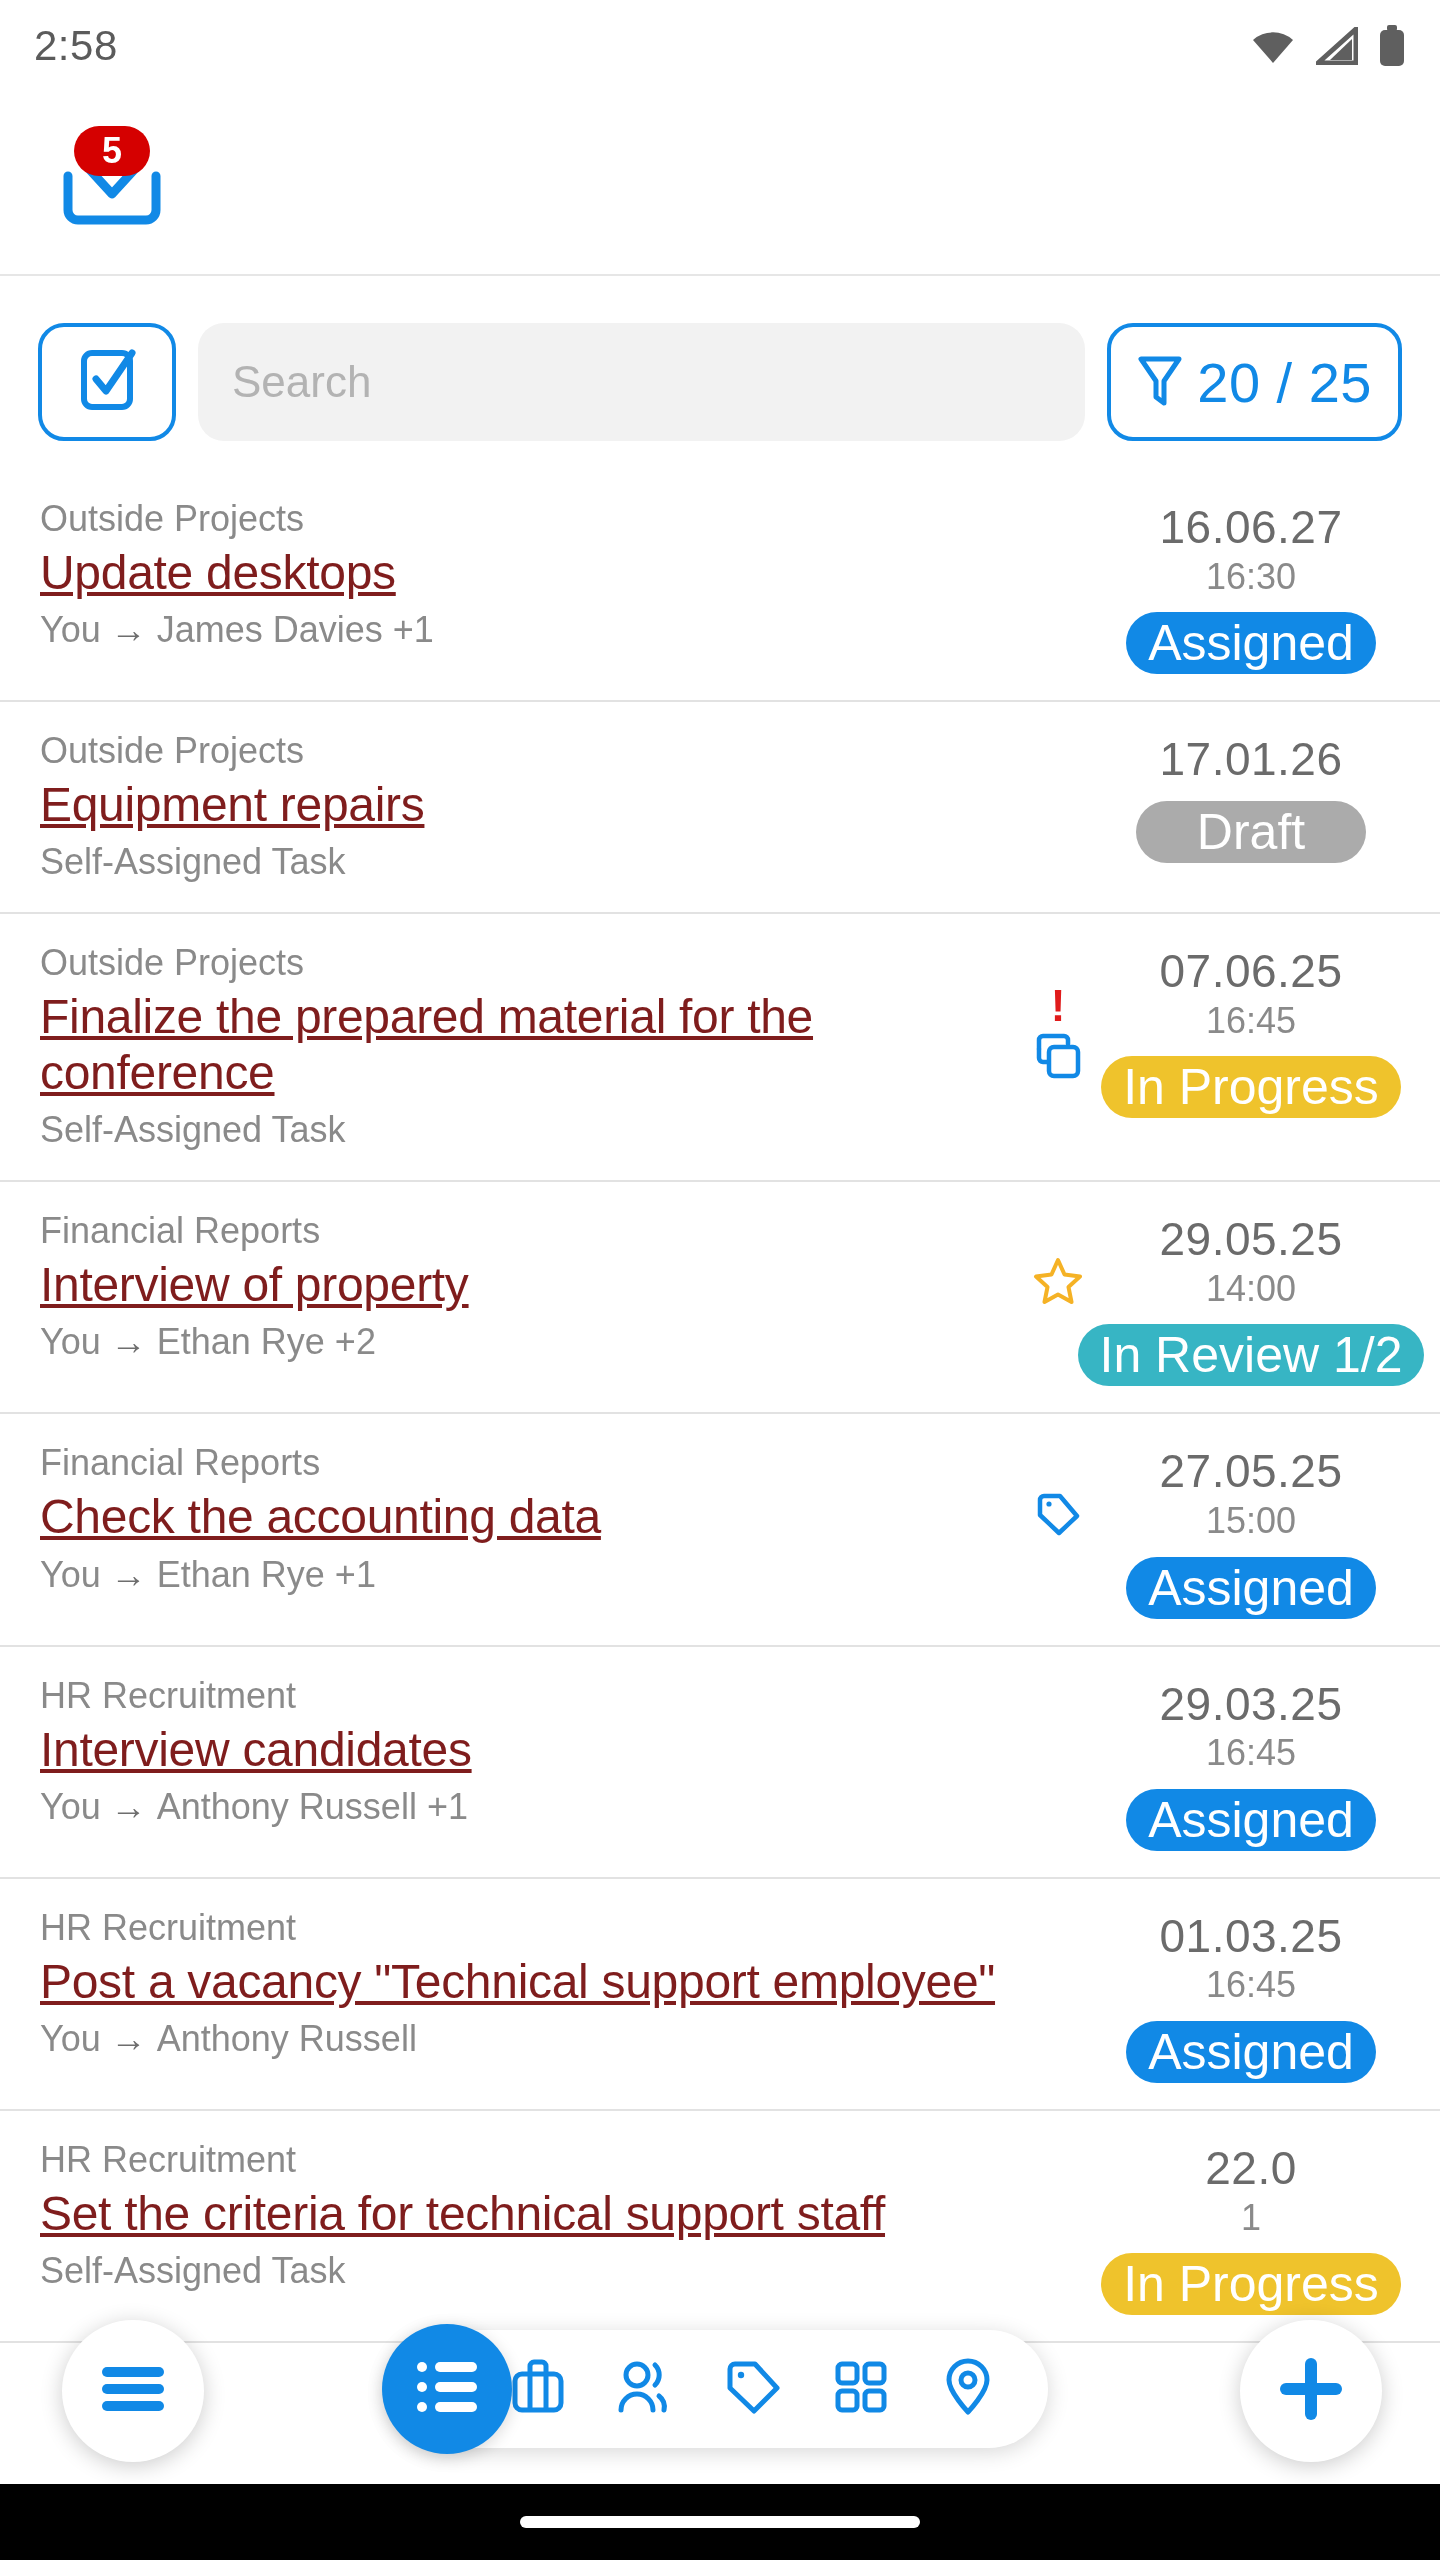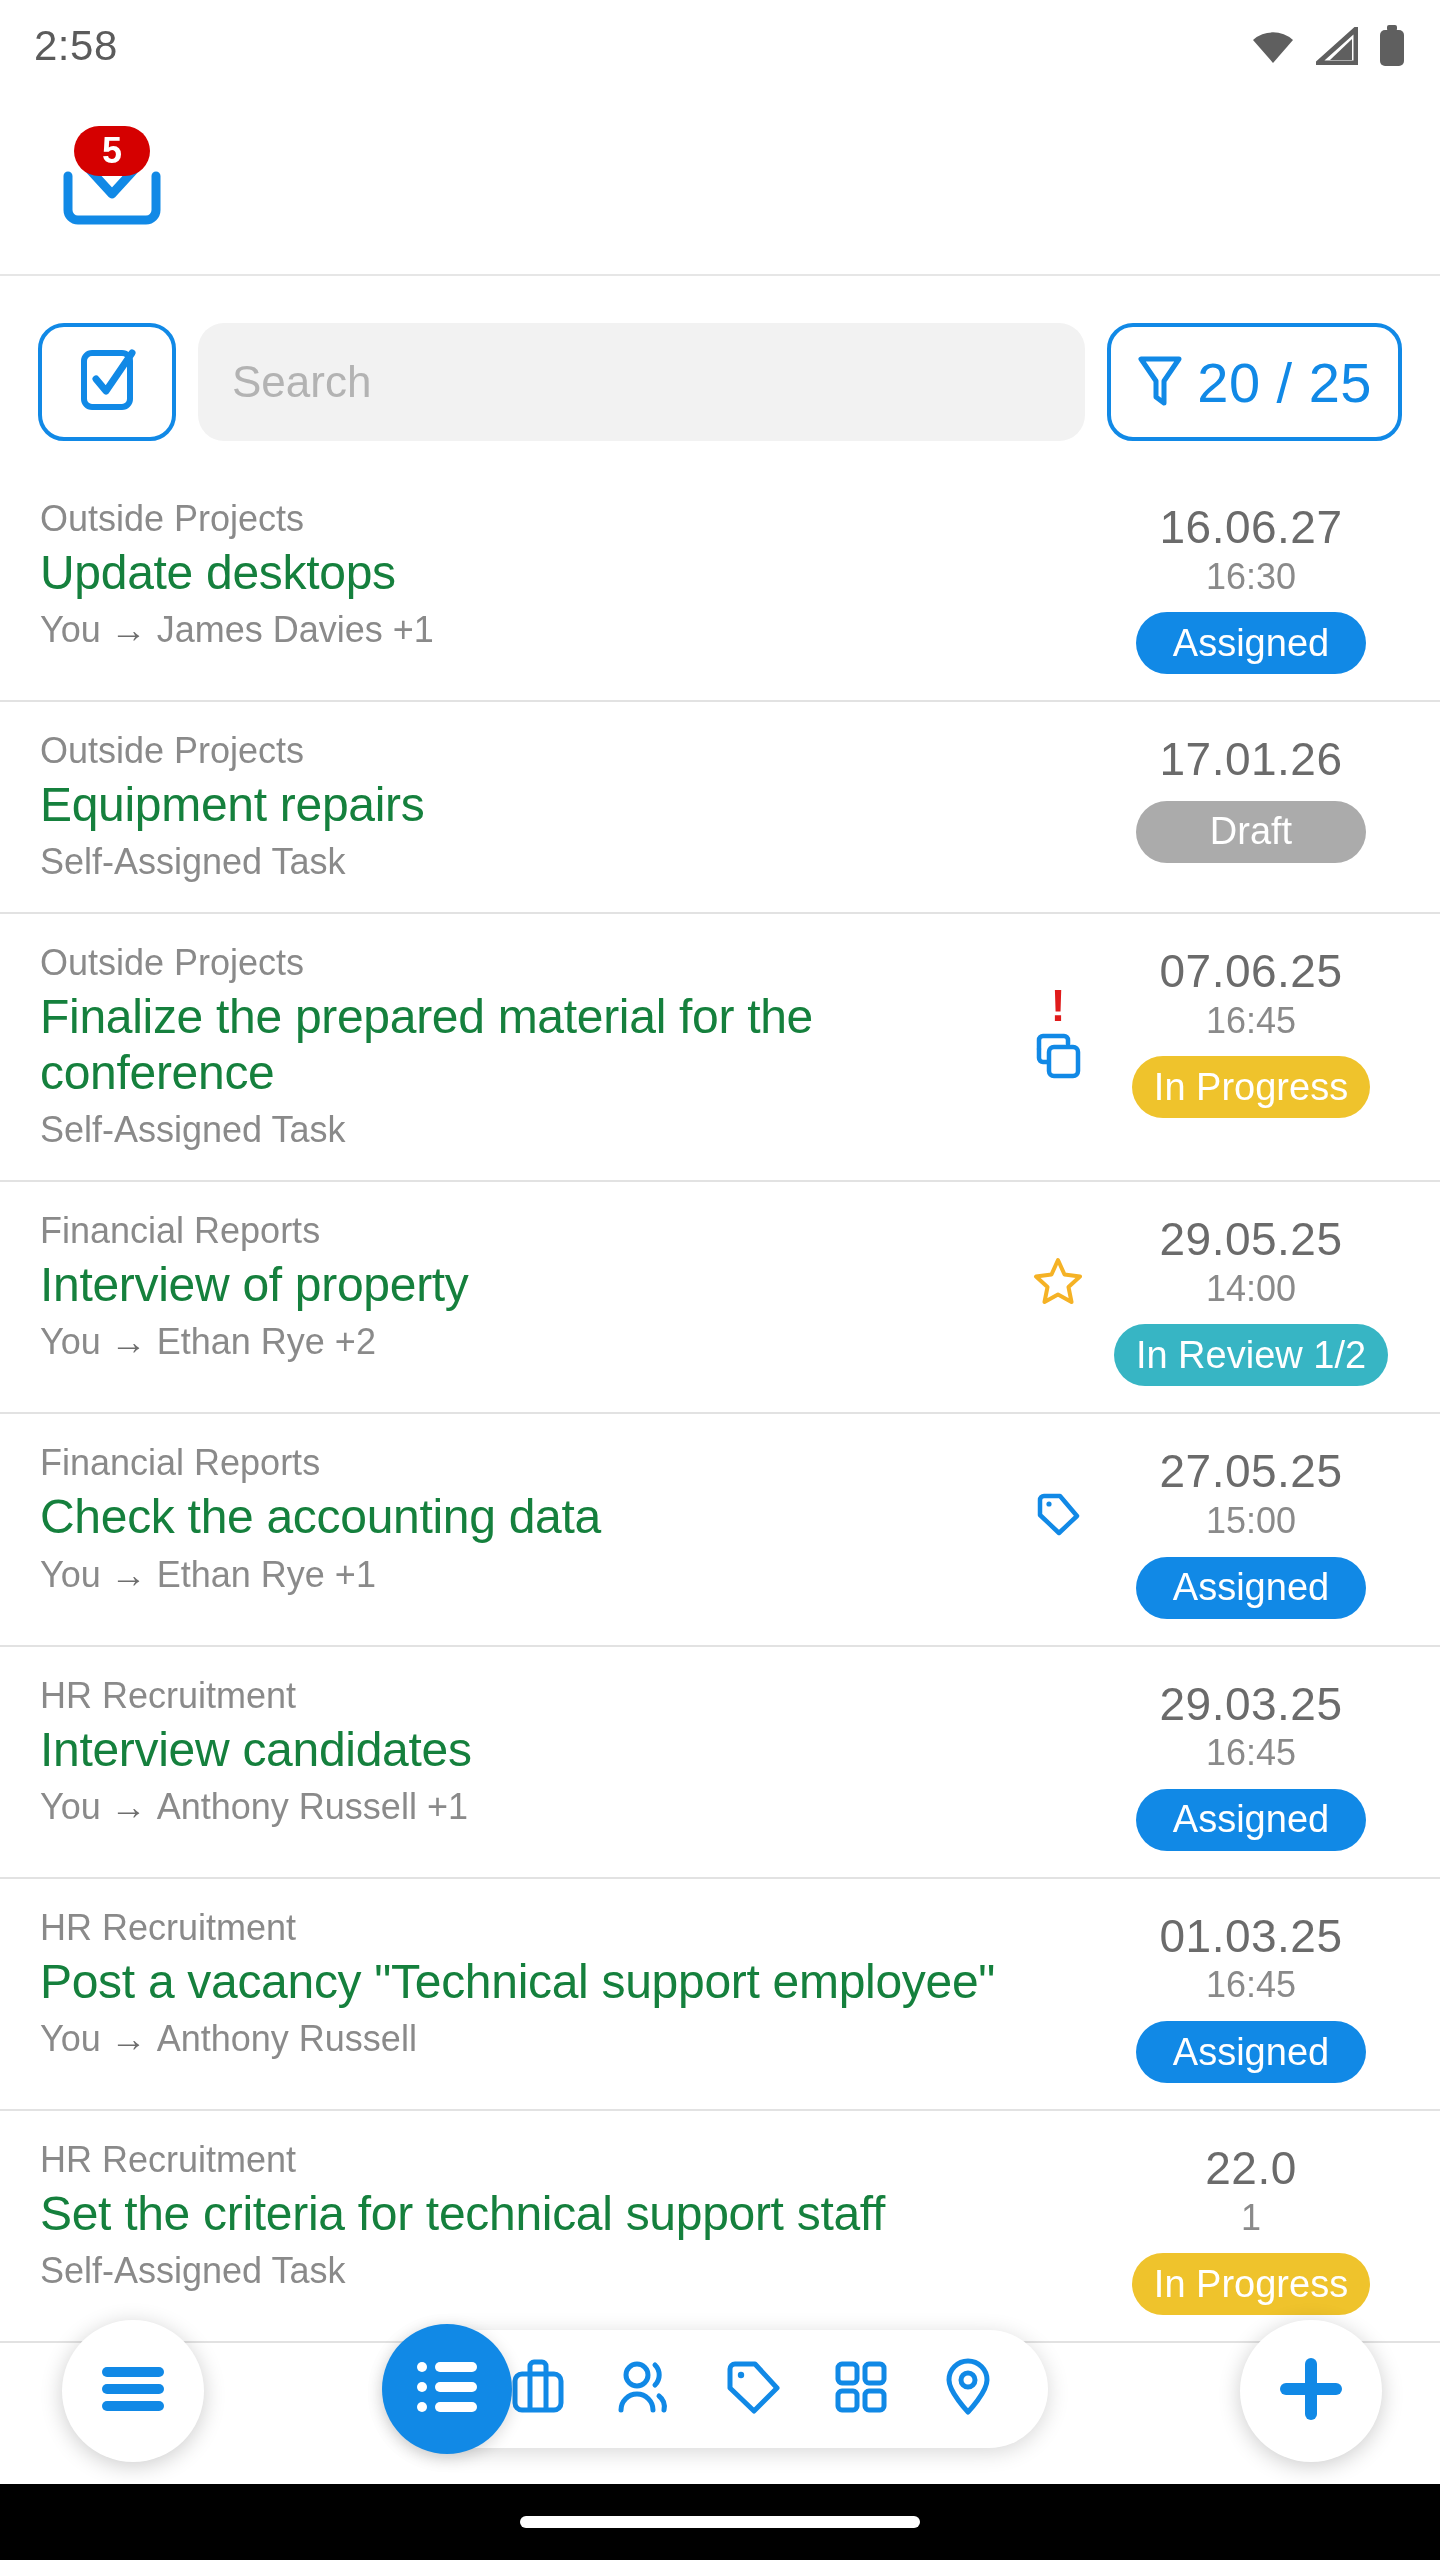--- a/index.html
+++ b/index.html
@@ -69,40 +69,40 @@
   
   .tasklist { position:absolute; top:470px; left:0; width:1440px; }
   .task-row {
     display:flex; align-items:flex-start;
     padding: 26px 39px 26px 40px;
     border-bottom:2px solid #e2e2e2;
     background:#fff;
   }
   .task-left { flex:1; min-width:0; padding-right:12px; }
   .task-project { font-size:36px; color:#8a8a8a; line-height:1.25; margin-bottom:4px; }
-  .task-title { font-size:48px; color:#15803d; font-weight:400; line-height:1.17; letter-spacing:-0.3px; }
+  .task-title { font-size:48px; color:#7f1d1d; font-weight:400; line-height:1.17; letter-spacing:-0.3px;text-decoration:underline; }
   .task-assign { font-size:36px; color:#8a8a8a; line-height:1.3; margin-top:6px; display:flex; align-items:center; gap:10px; flex-wrap:wrap;}
   .arrow-ch { font-size:36px; color:#6e6e6e; }
 
   .task-icons {
     width:86px; flex:none; display:flex; flex-direction:column;
     align-items:center; justify-content:flex-start; gap:8px; padding-top:48px;
   }
   .prio-excl { color:#E01B1B; font-size:44px; font-weight:700; line-height:0.8; }
 
   .task-right {
     width:300px; flex:none; display:flex; flex-direction:column;
     align-items:center; padding-top:6px;
   }
   .task-date { font-size:46px; color:#6b6b6b; letter-spacing:0.5px; line-height:1.1; }
   .task-time { font-size:36px; color:#8a8a8a; margin-top:4px; line-height:1.1; }
   .status-pill {
     margin-top:16px; min-width:230px; height:62px; border-radius:31px;
     display:flex; align-items:center; justify-content:center;
-    color:#fff; font-size:38px; padding: 0 22px; white-space:nowrap;
+    color:#fff; font-size:50px; padding: 0 22px; white-space:nowrap;
   }
 
   
   .bottom-zone { position:absolute; left:0; bottom:76px; width:1440px; height:190px; pointer-events:none; }
   .fab-menu {
     position:absolute; left:62px; bottom:22px; width:142px; height:142px;
     border-radius:50%; background:#fff;
     box-shadow: 0 4px 22px rgba(0,0,0,0.20);
     display:flex; align-items:center; justify-content:center; pointer-events:auto;
   }

